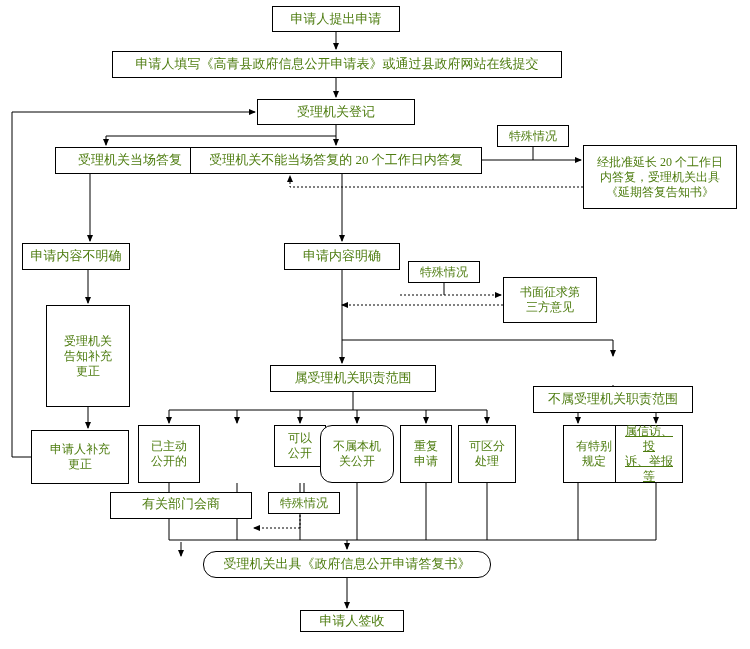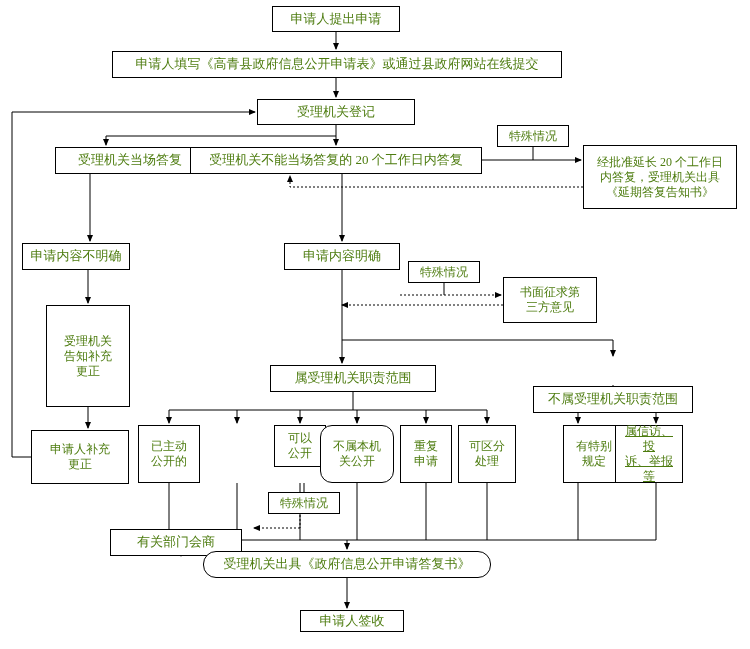--- a/index.html
+++ b/index.html
@@ -159,17 +159,17 @@
 关公开</div>
   <div class="node small" style="left:400px;top:425px;width:52px;height:58px;">重复
 申请</div>
   <div class="node small" style="left:458px;top:425px;width:58px;height:58px;">可区分
 处理</div>
   <div class="node small" style="left:547px;top:425px;width:62px;height:58px;margin-left:16px;">有特别
 规定</div>
   <div class="node small" style="left:615px;top:425px;width:68px;height:58px;text-decoration:underline;">属信访、投
 诉、举报等</div>
   <div class="node small" style="left:268px;top:492px;width:72px;height:22px;">特殊情况</div>
-  <div class="node" style="left:110px;top:529px;width:132px;height:27px;">有关部门会商</div>
+  <div class="node" style="left:110px;top:492px;width:142px;height:27px;font-family:Liberation Mono, monospace;">有关部门会商</div>
   <div class="node" style="left:203px;top:551px;width:288px;height:27px;border-radius:13px;">受理机关出具《政府信息公开申请答复书》</div>
   <div class="node" style="left:300px;top:610px;width:104px;height:22px;">申请人签收</div>
 
 </div>
 
 </body></html>

